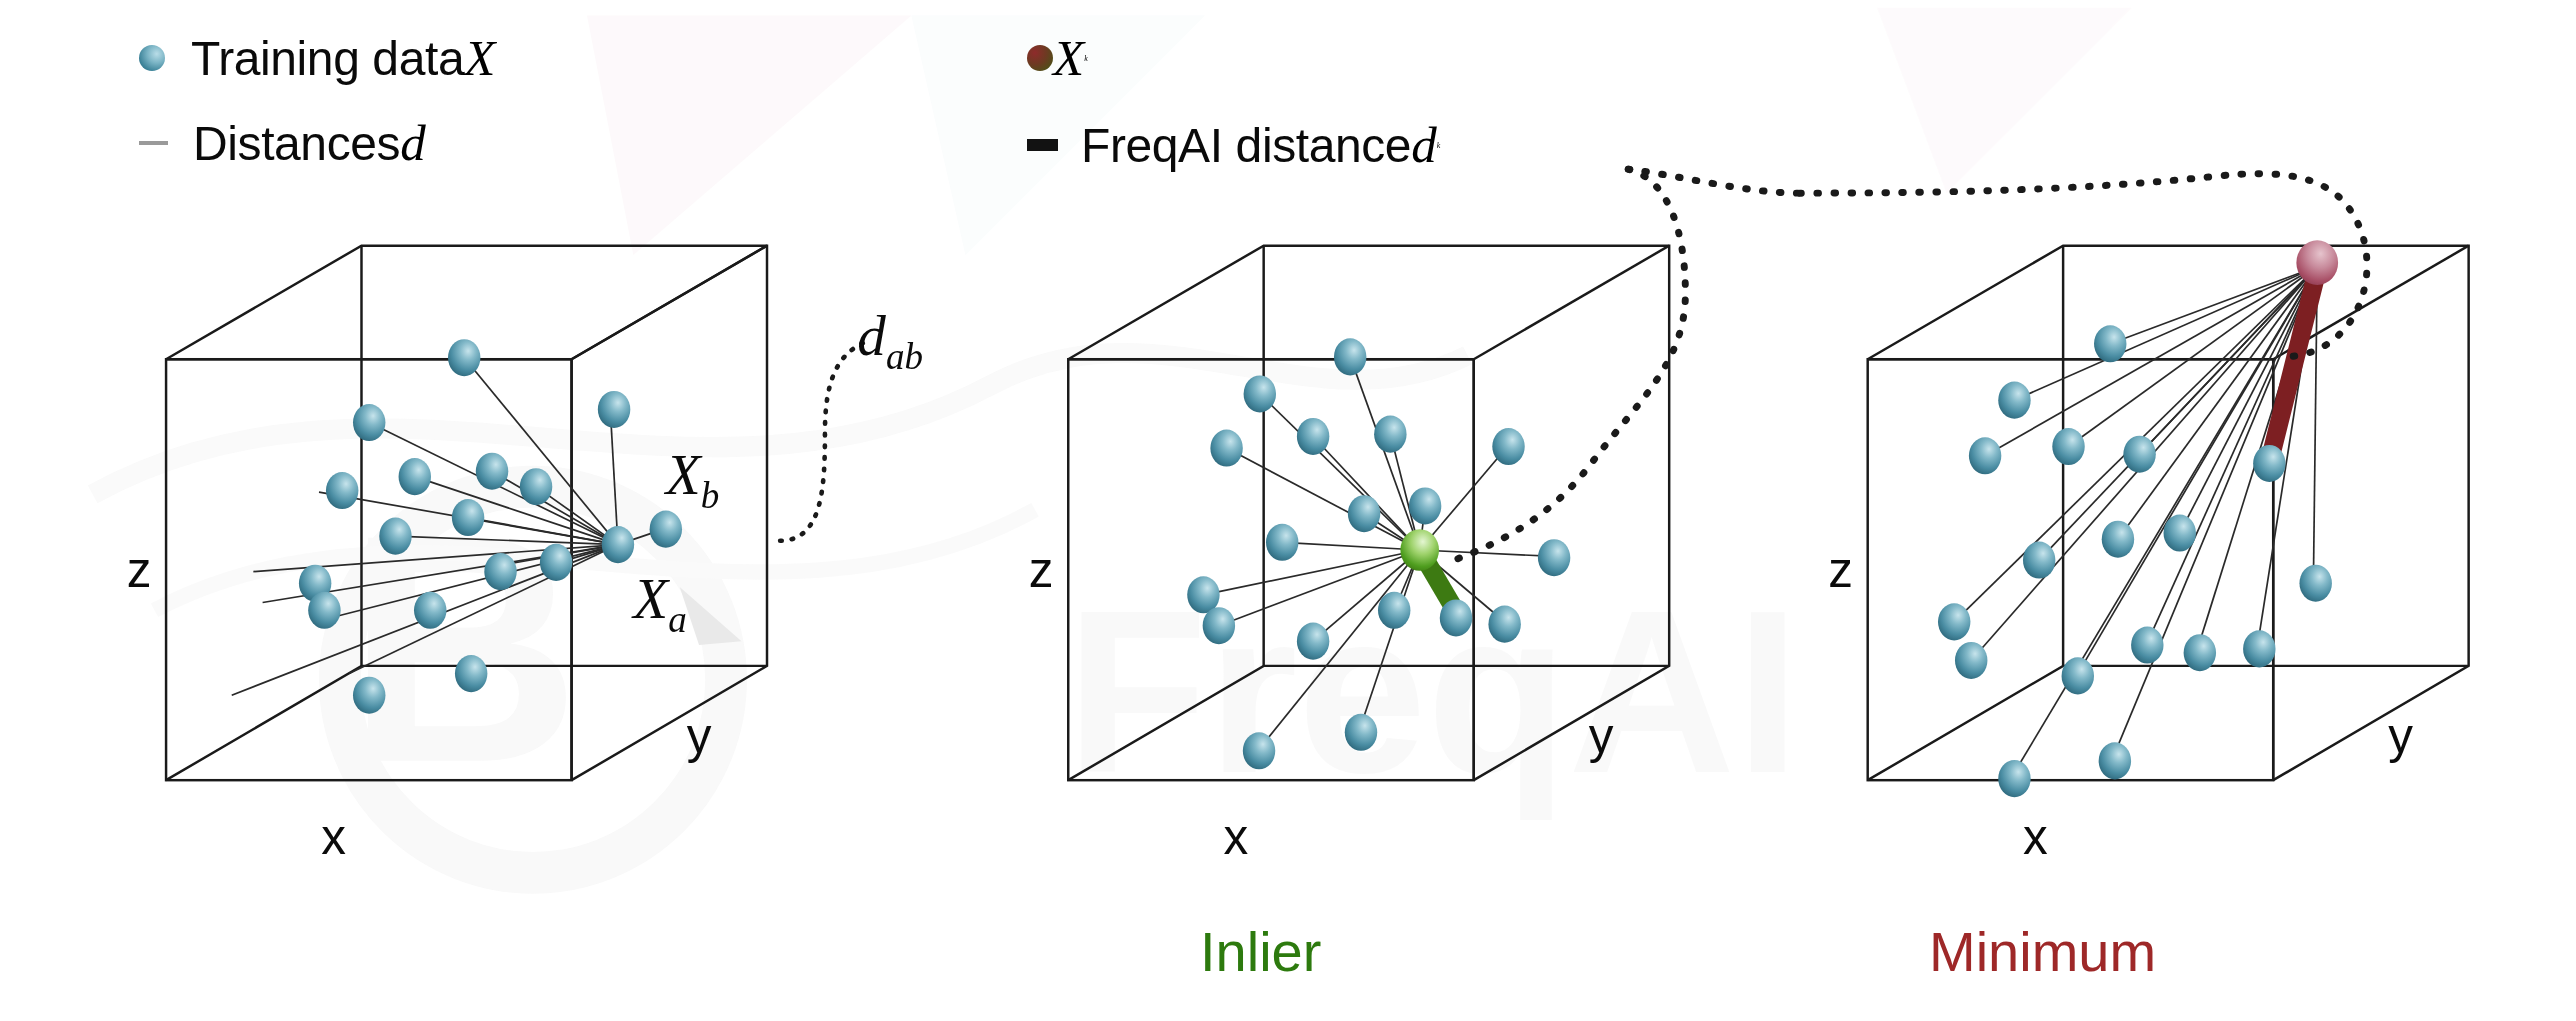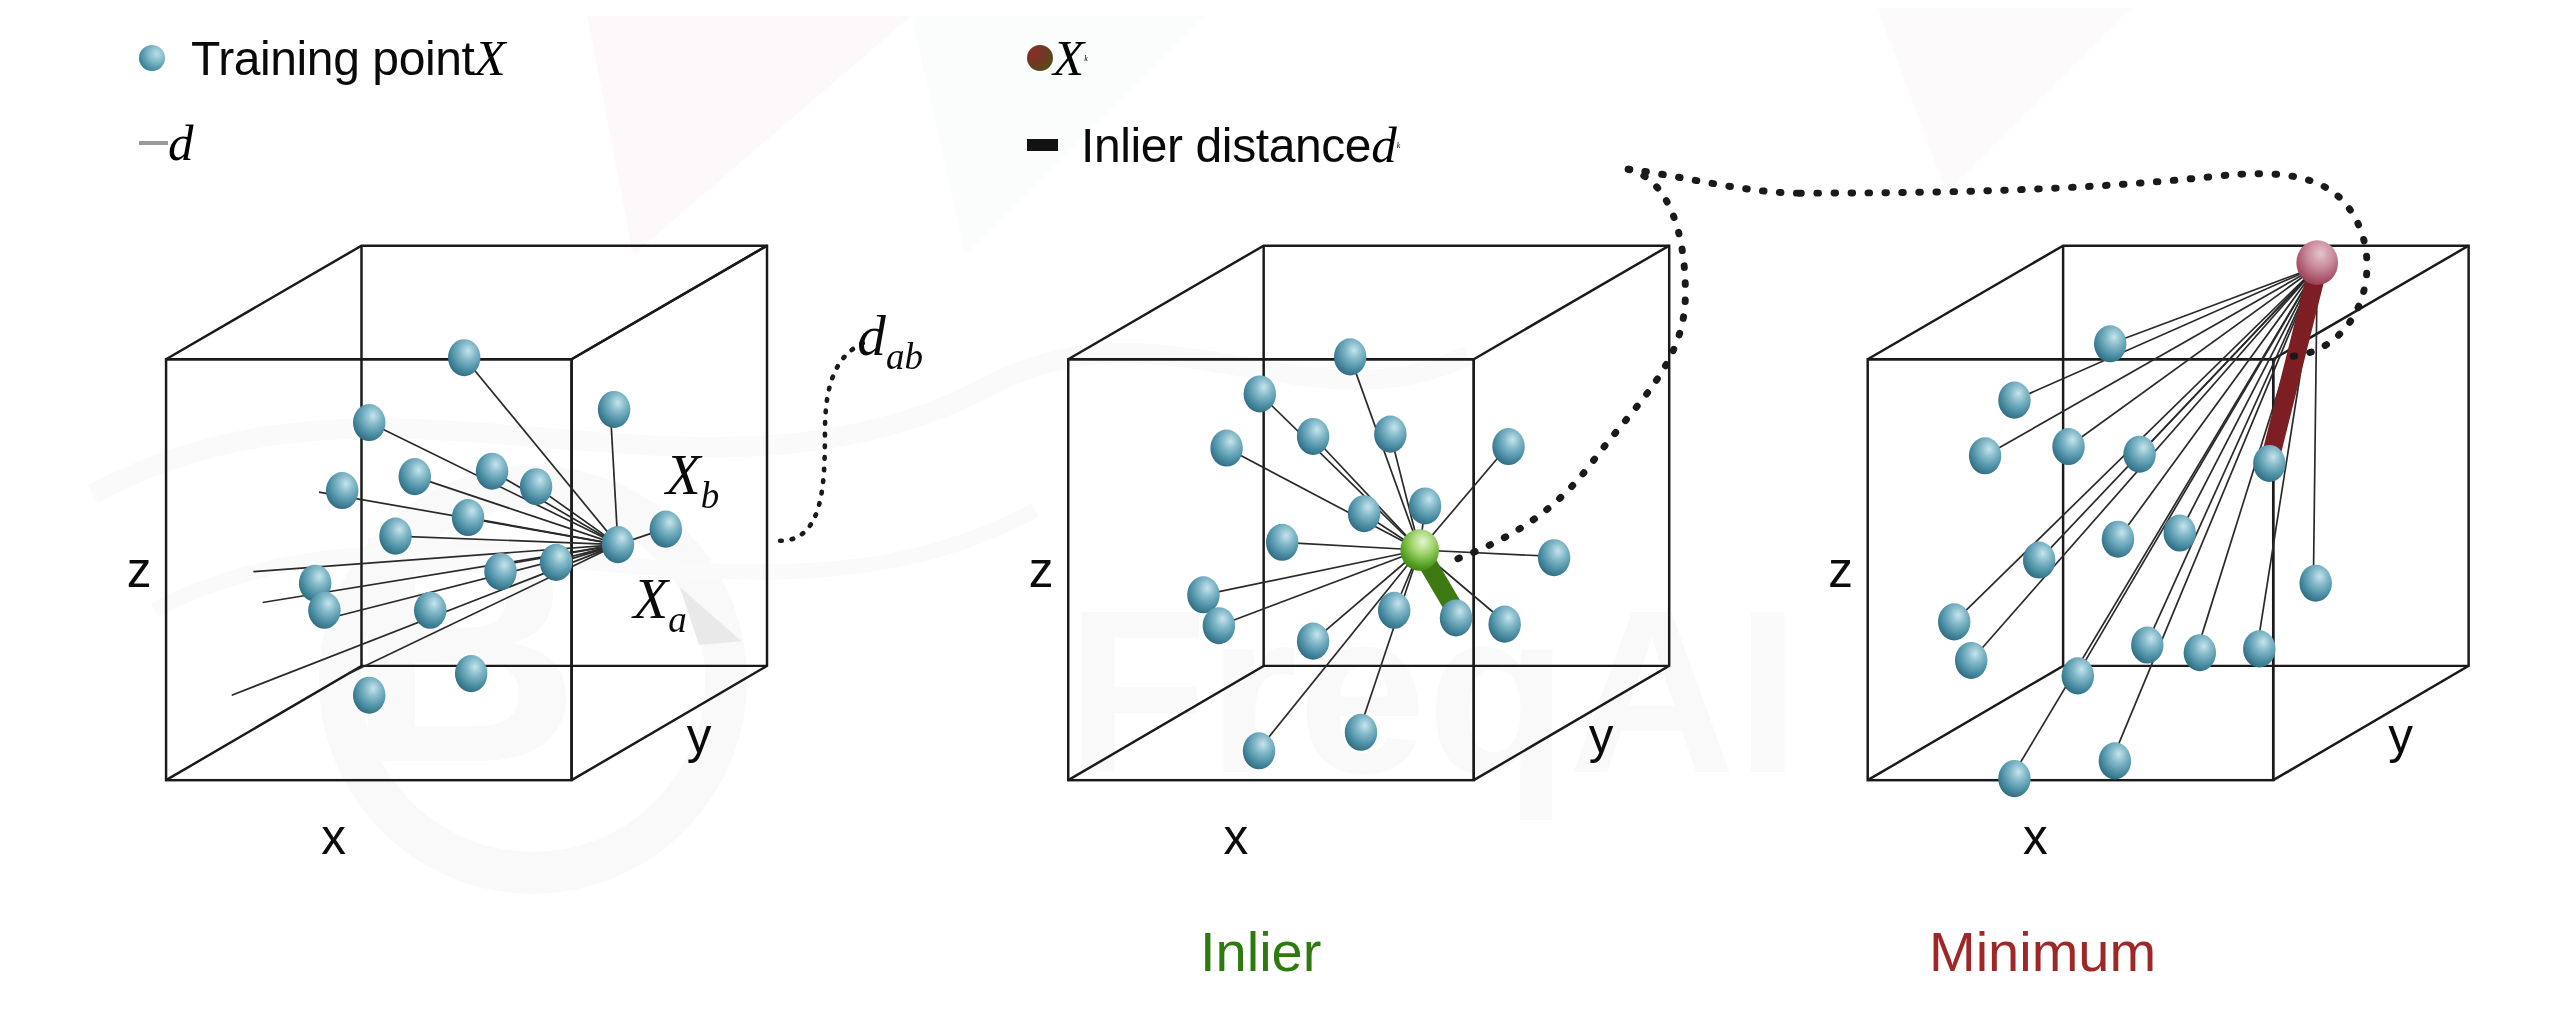--- a/index.html
+++ b/index.html
@@ -46,38 +46,39 @@
       <path d="M760 20 L 1180 20 L 820 330 Z" fill="#fbf3f6"></path>
       <path d="M1180 20 L 1560 20 L 1250 330 Z" fill="#f6fafb"></path>
       <path d="M2430 10 L 2760 10 L 2520 250 Z" fill="#fbf4f7" opacity="0.8"></path>
     </g>
   </svg>
 
   <div class="legend">
 
     <div class="leg-item" style="left:139px;top:29px;">
       <span class="dot-train"></span>
-      <span class="leg-lbl" style="margin-left:26px;">Training point </span>
+      <span class="leg-lbl" style="margin-left:26px;">Training data </span>
       <span class="mi">X</span>
     </div>
 
     <div class="leg-item" style="left:139px;top:114px;">
       <span class="dash-thin"></span>
+      <span class="leg-lbl" style="margin-left:25px;">Distances </span>
       <span class="mi">d</span>
     </div>
 
     <div class="leg-item" style="left:1027px;top:29px;">
       <span class="dot-new"></span>
       <span class="mi">X</span>
         <span class="sub">k</span>
     </div>
 
     <div class="leg-item" style="left:1027px;top:116px;">
       <span class="dash-thick"></span>
-      <span class="leg-lbl" style="margin-left:23px;">Inlier distance </span>
+      <span class="leg-lbl" style="margin-left:23px;">FreqAI distance </span>
       <span class="mi">d</span>
         <span class="sub">k</span>
     </div>
   </div>
 
 
   <svg class="ovl" width="2576" height="1022" viewBox="0 0 3335 1323">
     <defs>
       <radialGradient id="gTrain" cx="62%" cy="32%" r="72%">
         <stop offset="0%" stop-color="#c7e4ec"></stop>

